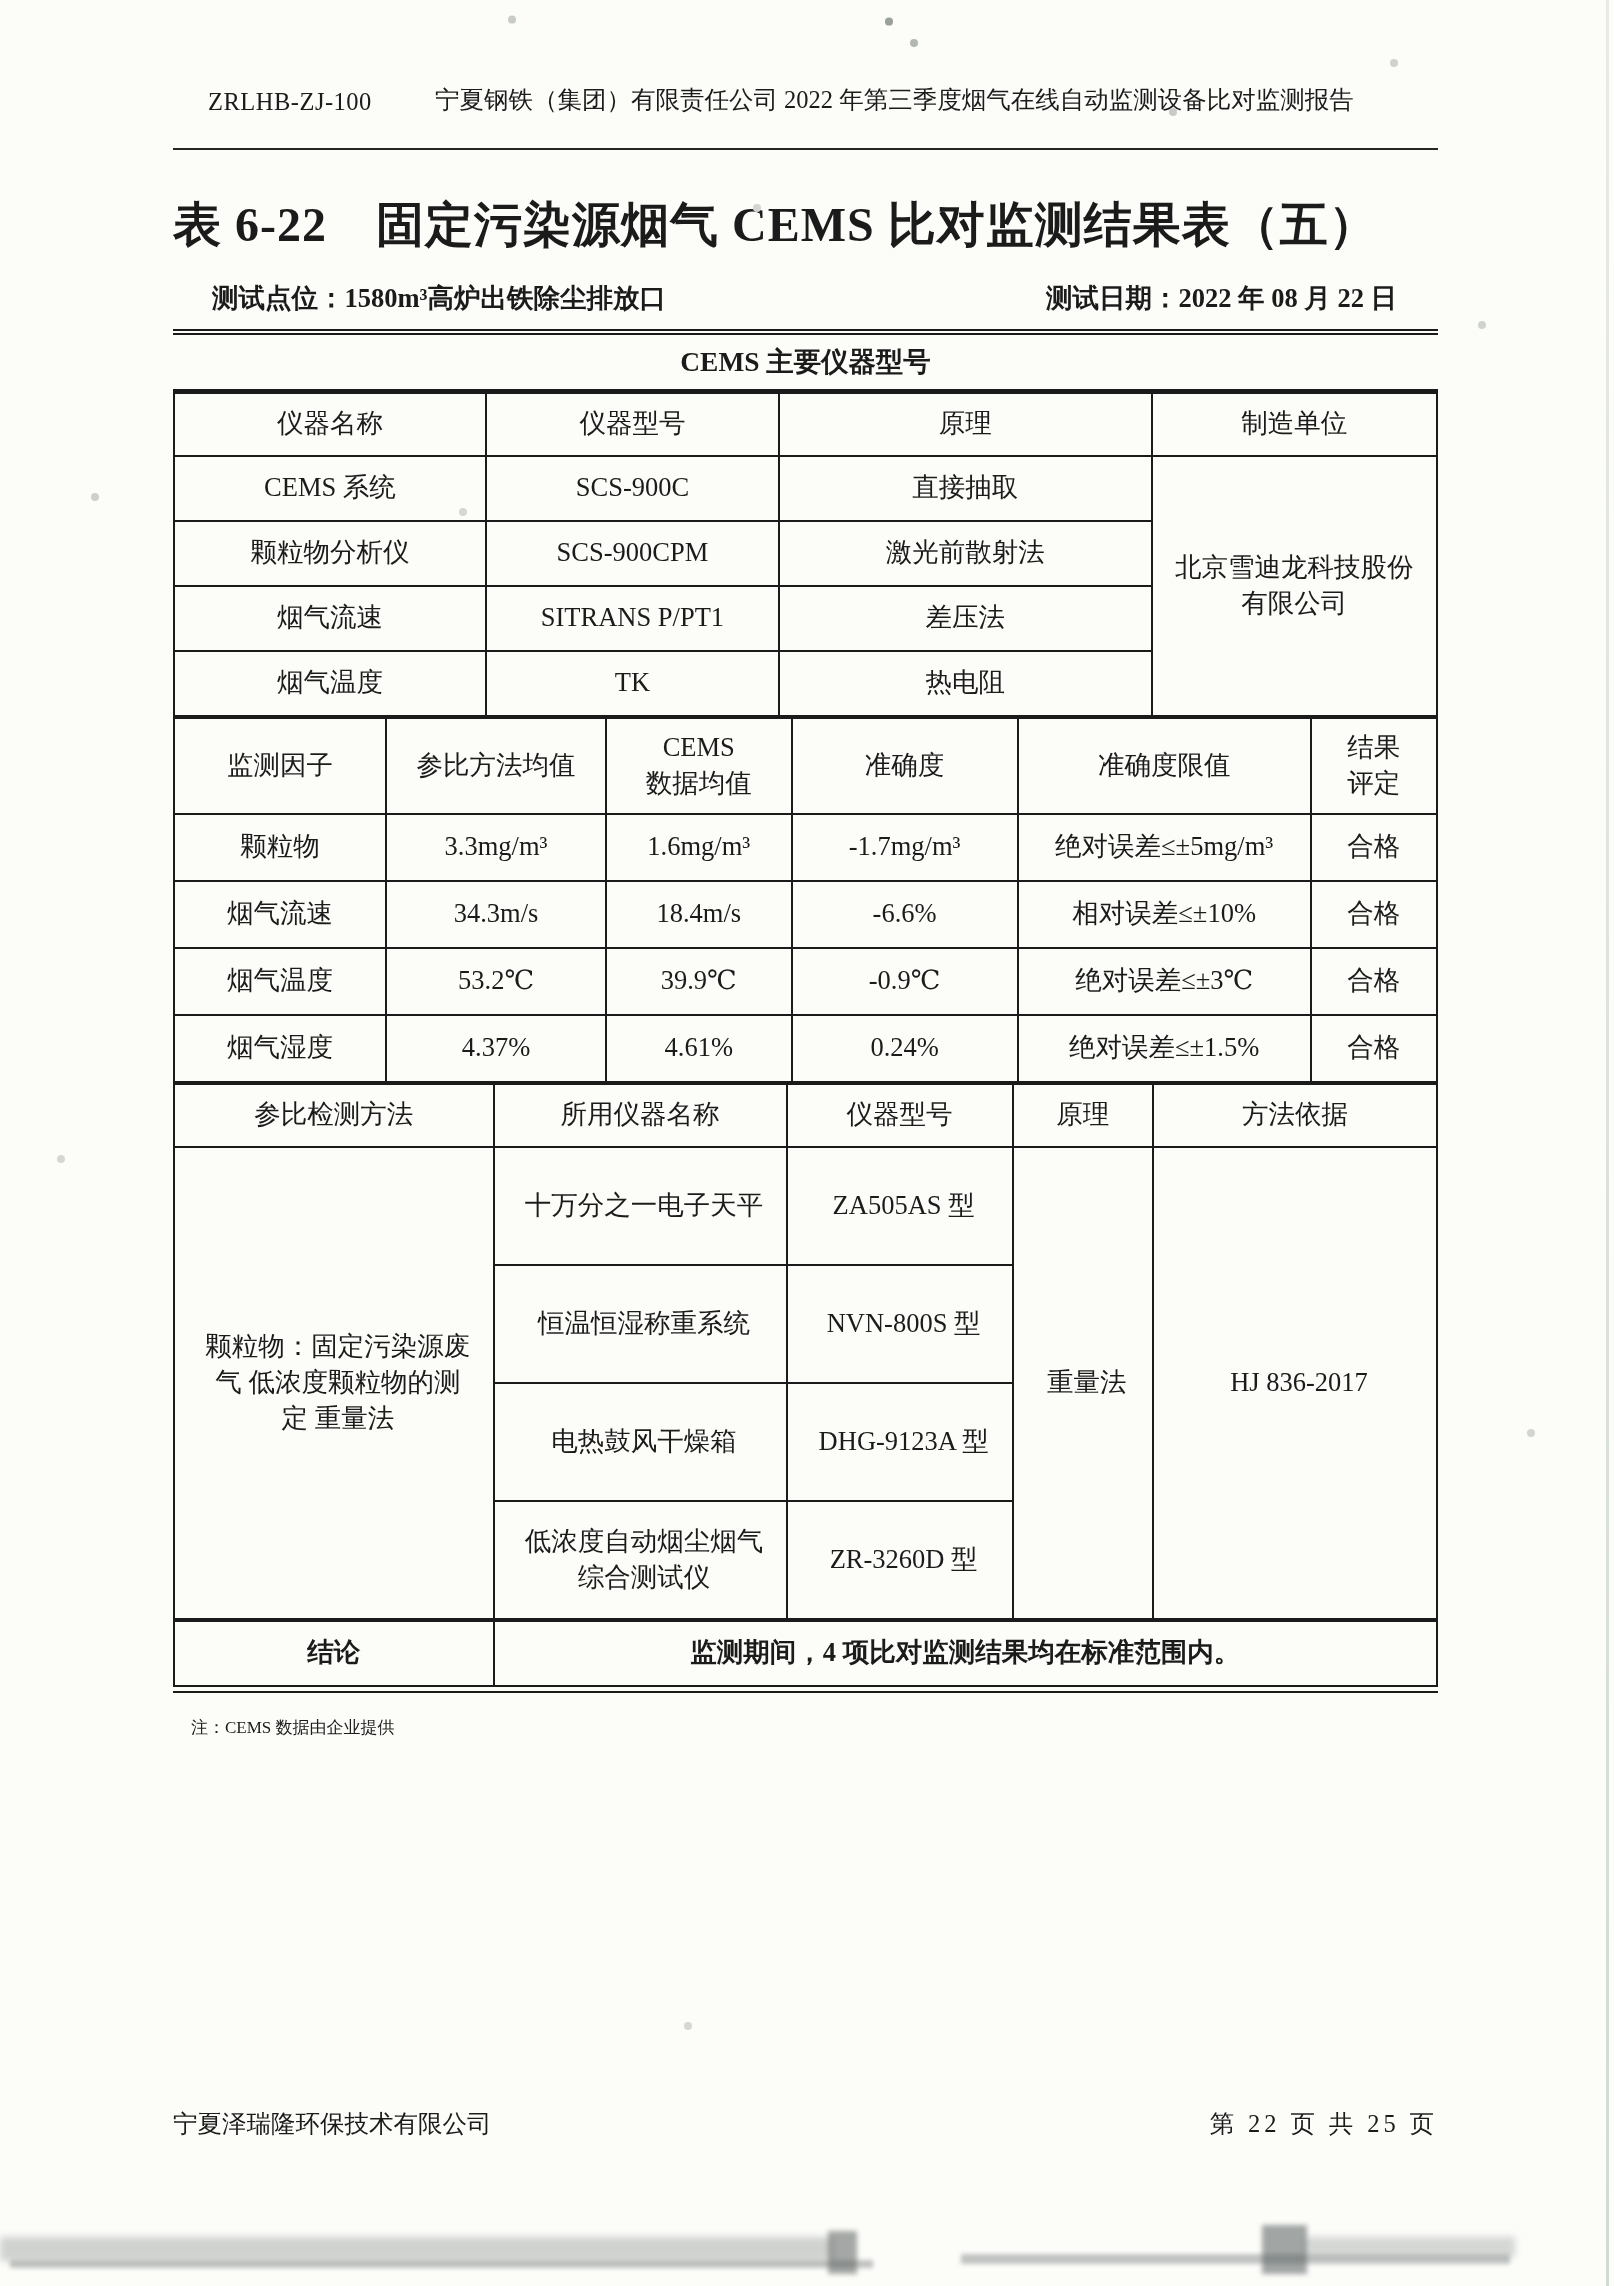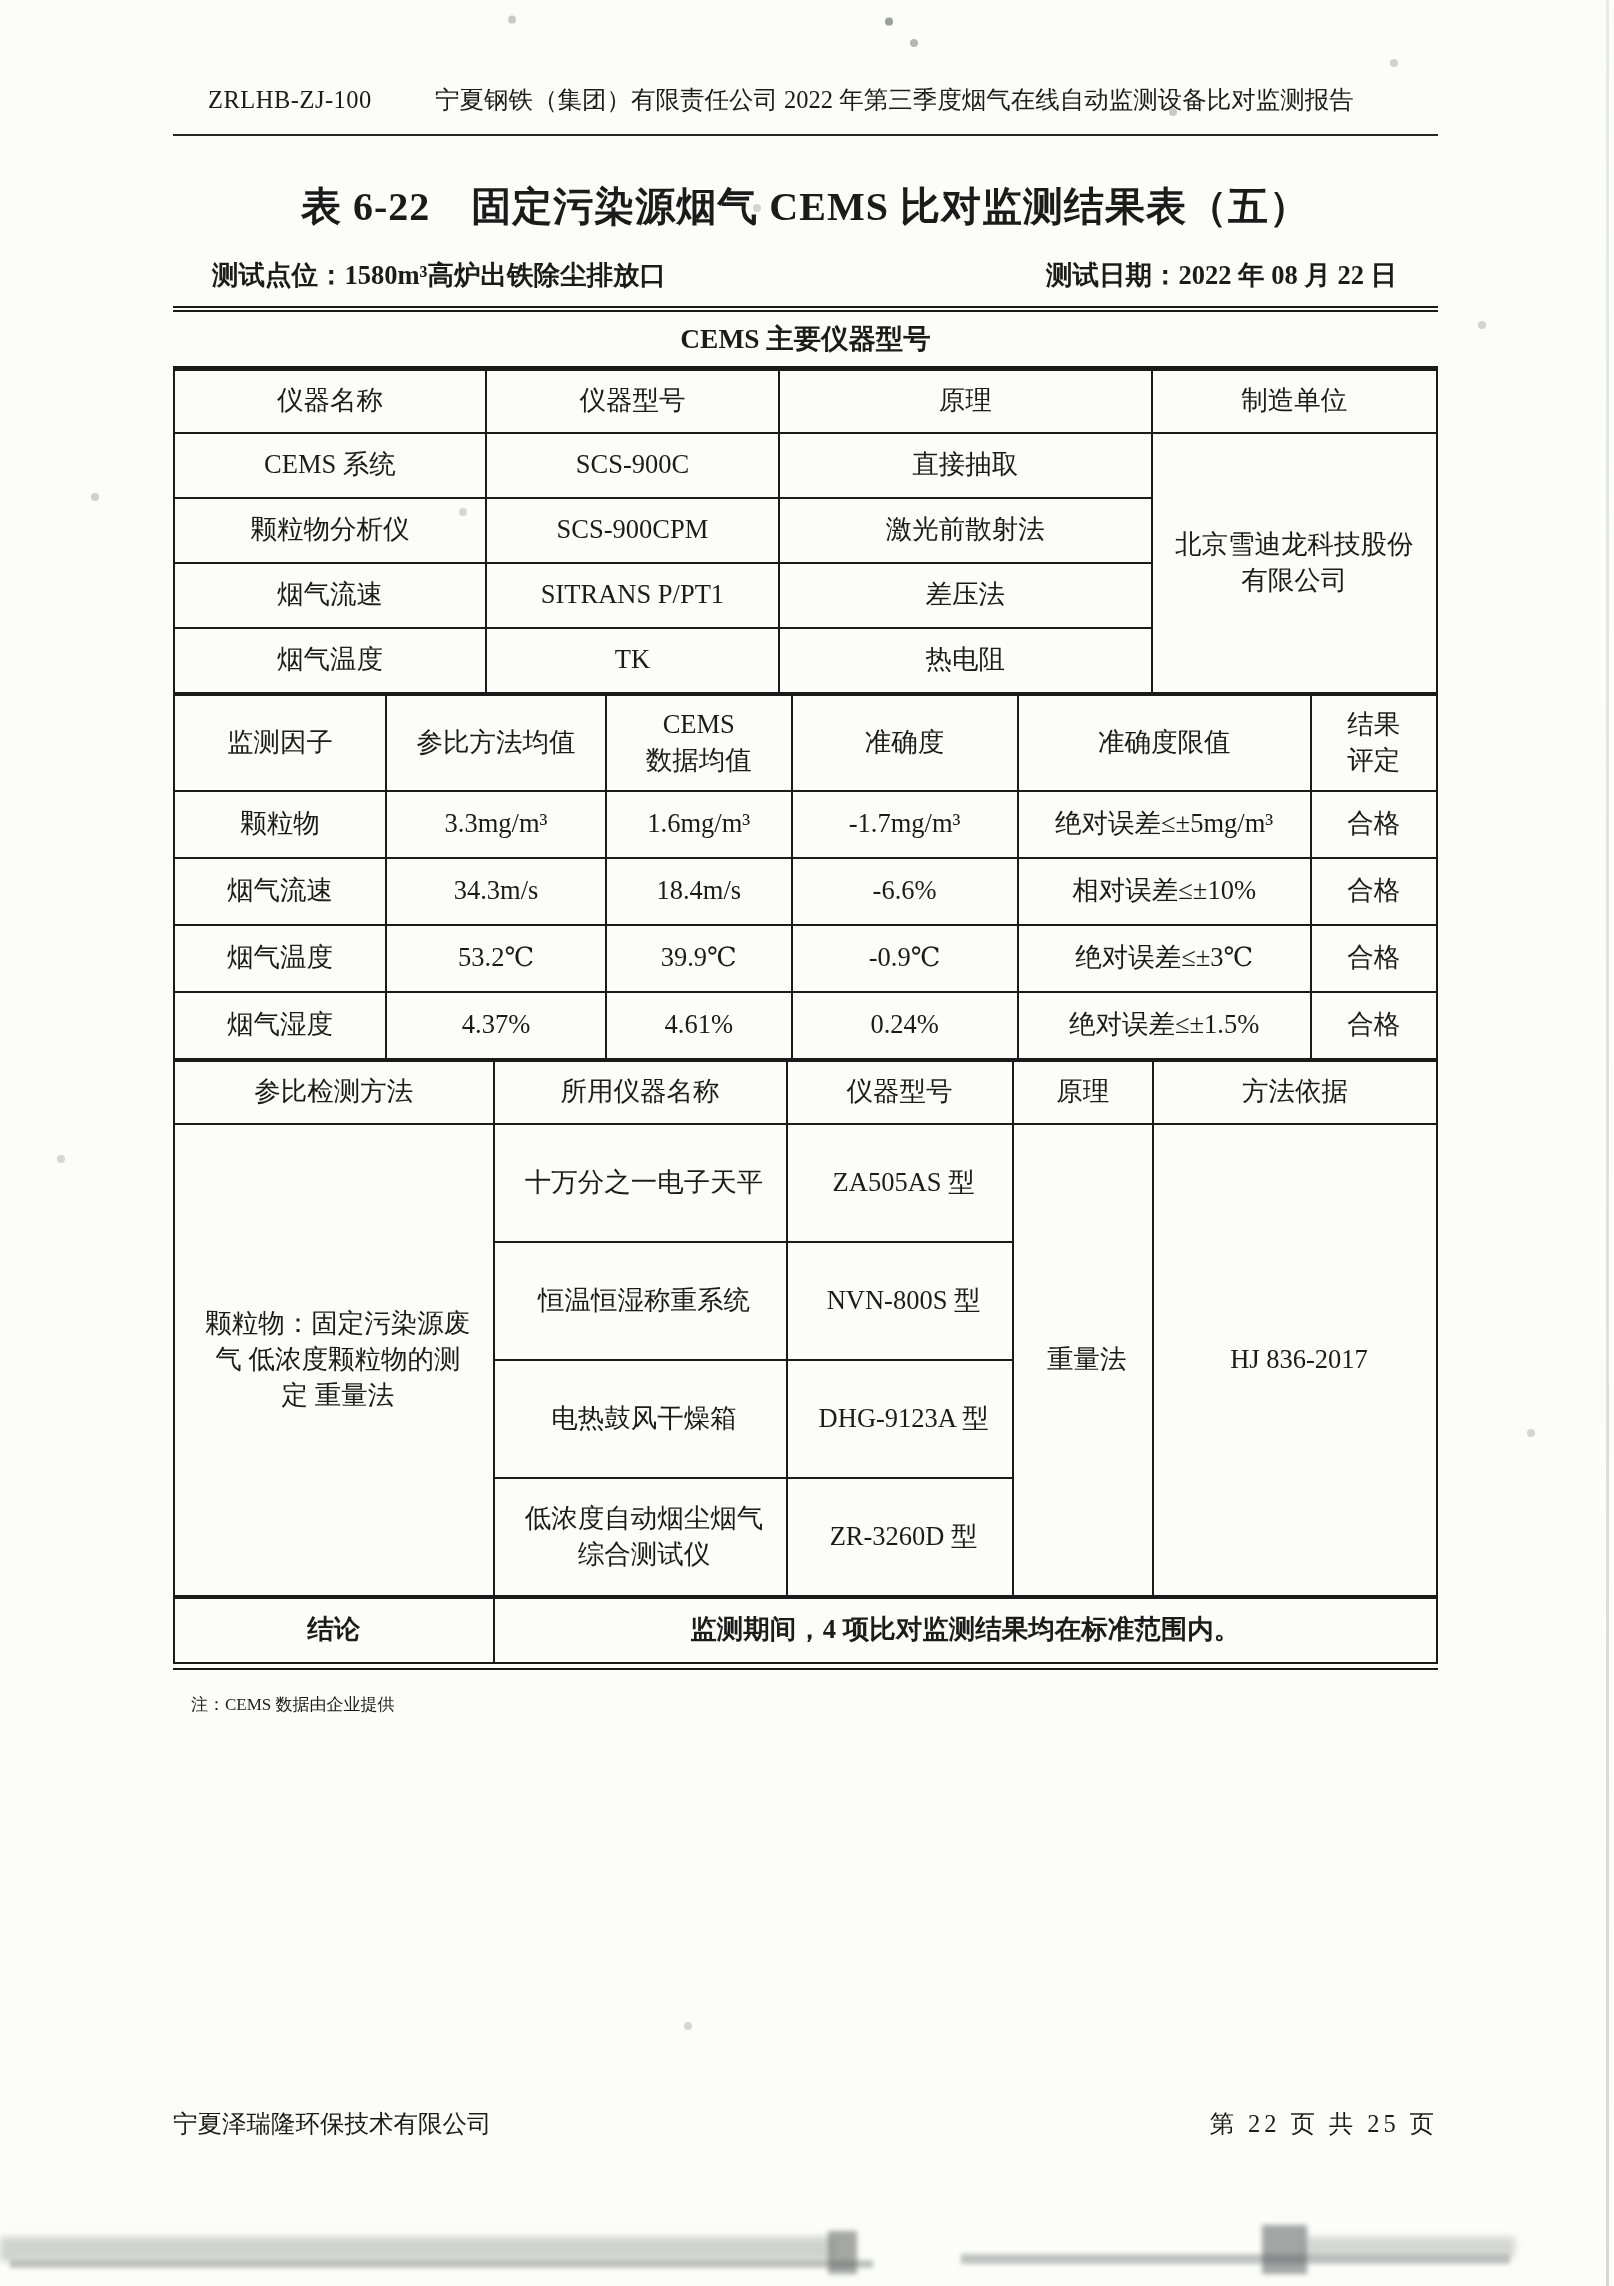--- a/index.html
+++ b/index.html
@@ -6,25 +6,25 @@
   body { width:1614px; }
   .page {
     position:relative; width:1614px; height:2287px;
     background:#fcfcf9; overflow:hidden;
     font-family:"Liberation Serif","DejaVu Serif",serif;
     color:#1b1b1b;
   }
   .content { position:absolute; left:173px; top:83px; width:1265px; }
 
   
-  .doc-header { display:flex; align-items:center; border-bottom:2.9px solid #262626; padding-bottom:18px; }
+  .doc-header { display:flex; align-items:flex-end; border-bottom:2.9px solid #262626; padding-bottom:32px; }
   .doc-code { font-size:24.5px; margin-left:35px; letter-spacing:0.5px; white-space:nowrap; }
   .doc-title { font-size:24.5px; margin-left:63px; white-space:nowrap; }
 
-  .table-title { text-align:center; font-size:40px; font-weight:bold; margin-top:43px; letter-spacing:1px; }
+  .table-title { font-size:48px; font-weight:bold; margin-top:43px; letter-spacing:1px; }
 
   .meta { display:flex; justify-content:space-between; font-weight:bold; font-size:26.5px;
           margin-top:23px; padding:0 41px 12.7px 39px; border-bottom:6.9px double #1b1b1b; }
 
   .band { text-align:center; font-weight:bold; font-size:27.4px; height:54px; line-height:54px;
           border-bottom:3.9px solid #1b1b1b; }
 
   table.tbl { width:100%; border-collapse:collapse; table-layout:fixed; text-align:center; font-size:26.5px; }
   table.tbl td {
     border:2px solid #1b1b1b; border-top-width:2.9px; border-bottom-width:2.9px;

